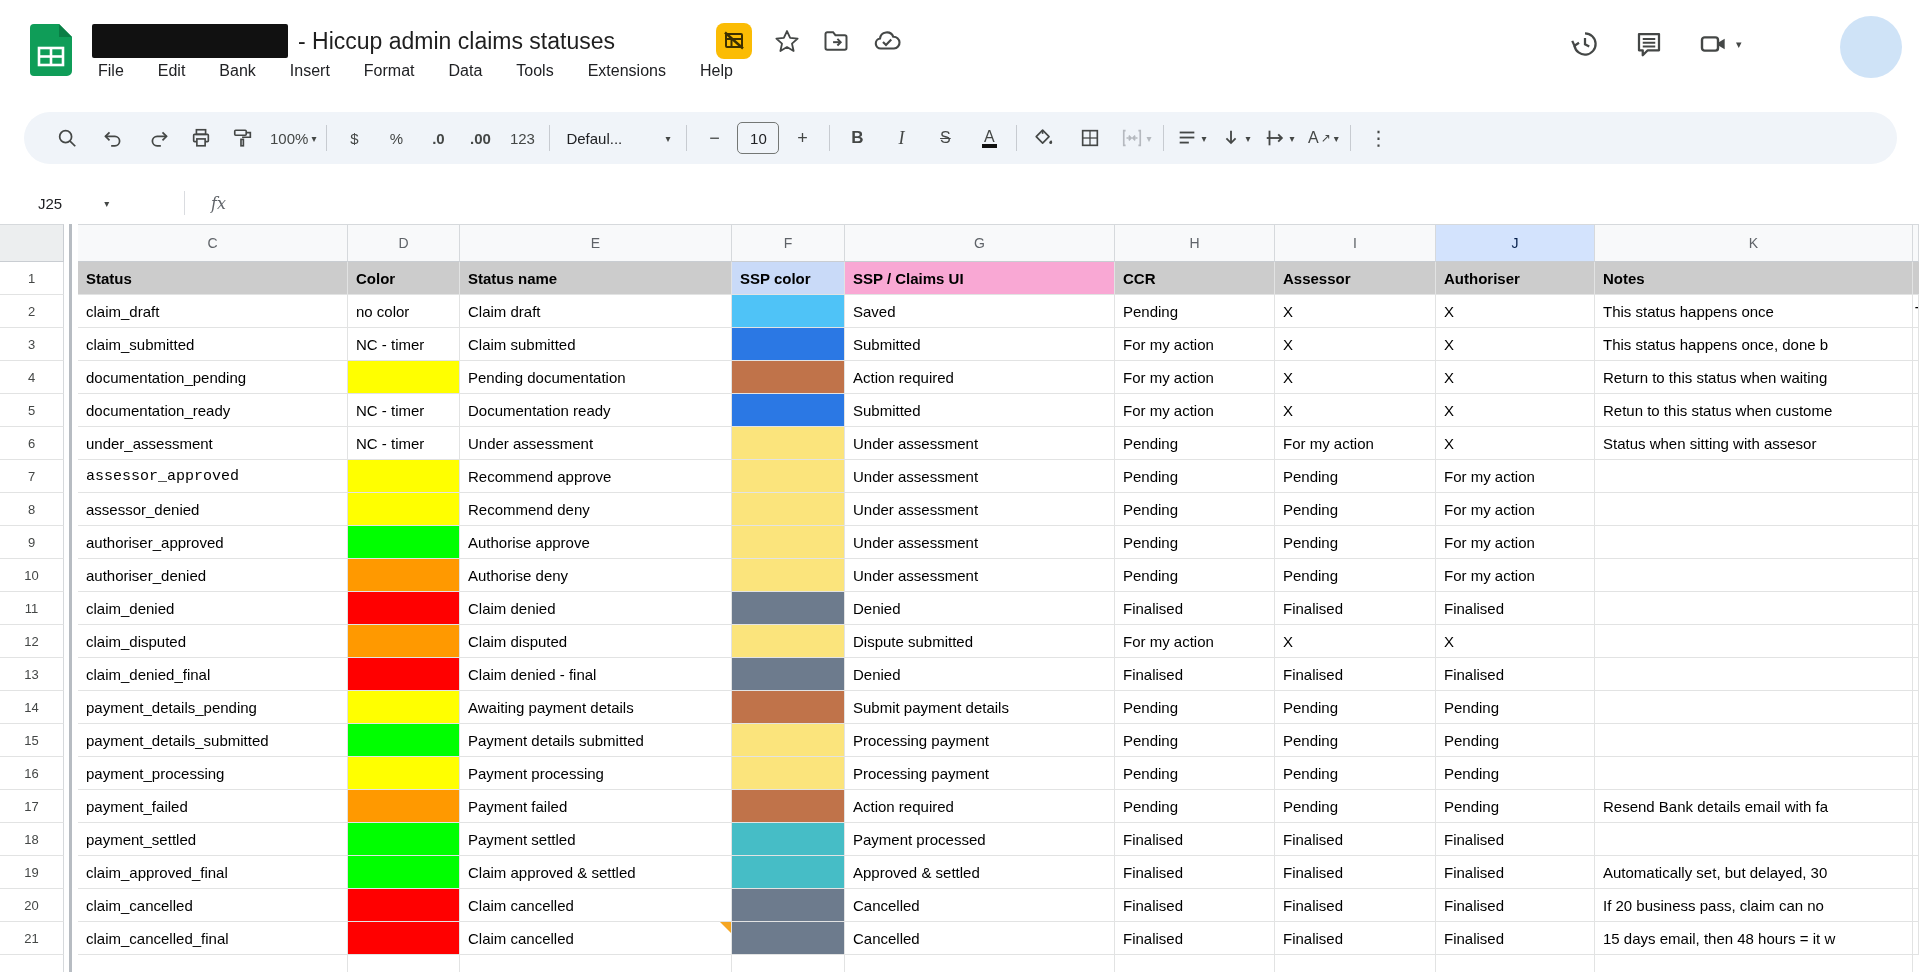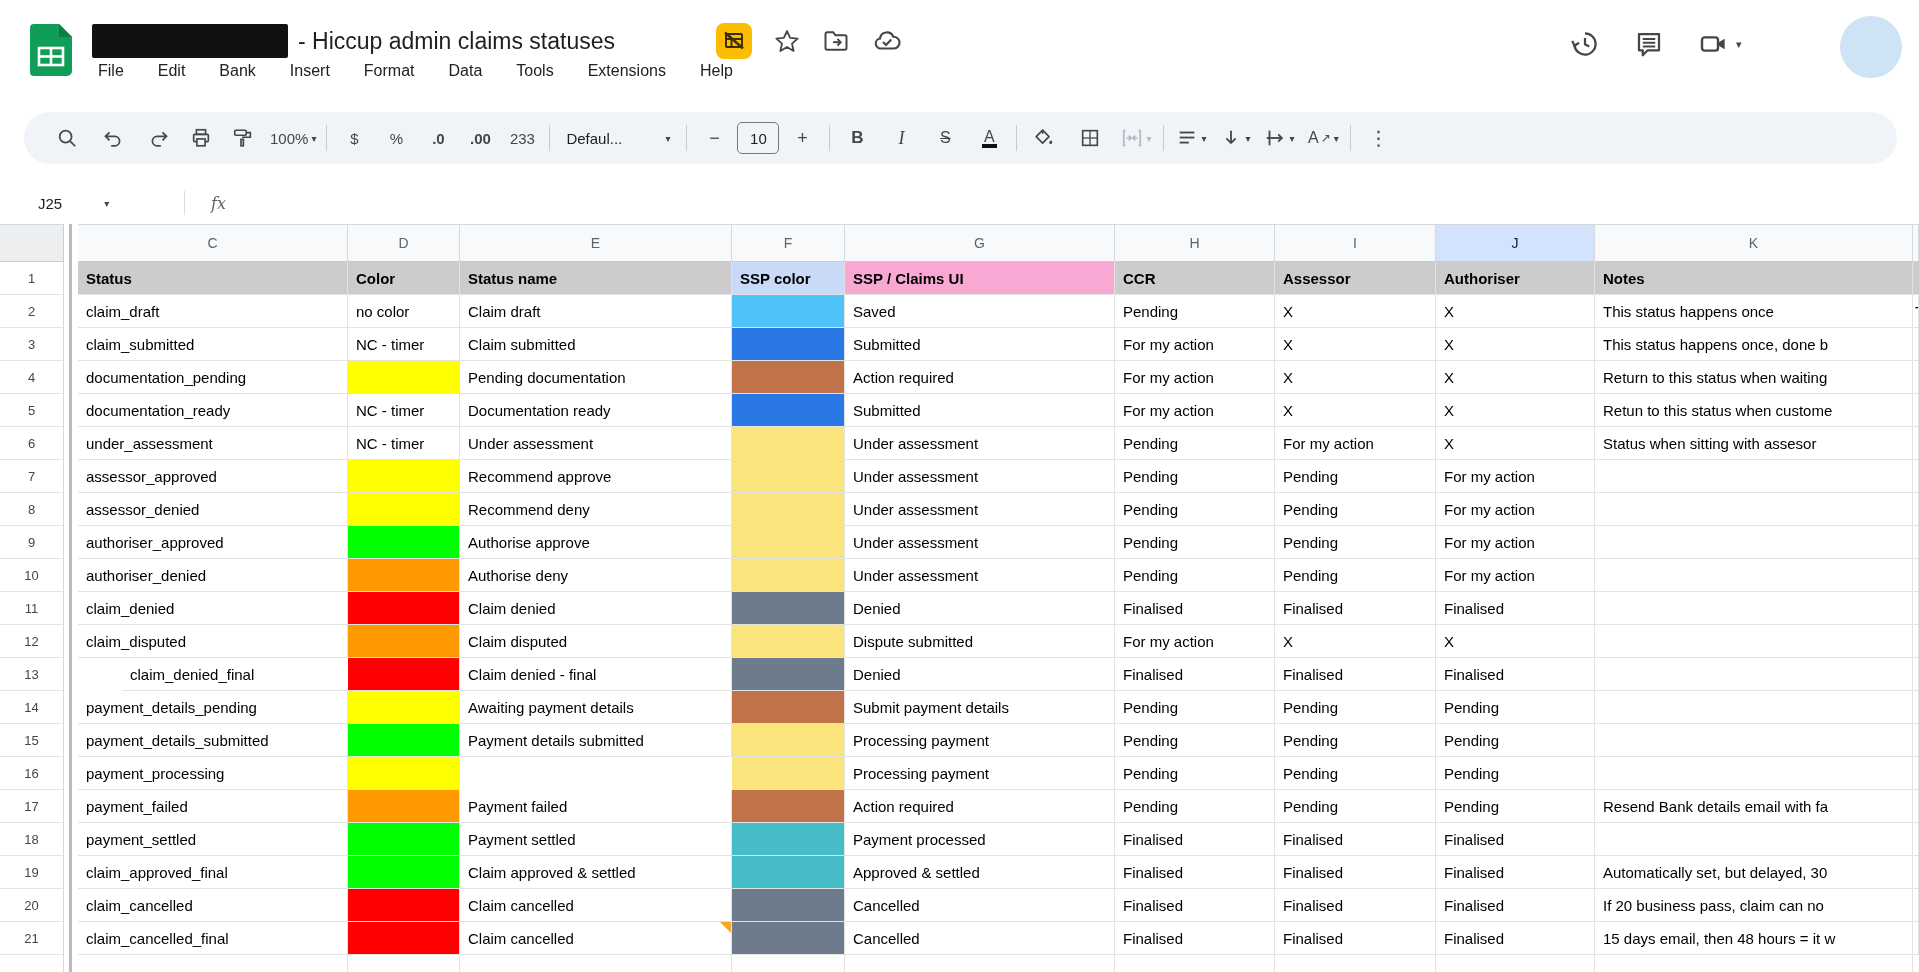--- a/index.html
+++ b/index.html
@@ -186,21 +186,21 @@
   <span class="tbtn" style="margin-left:8px;">
       <span>%</span>
     </span>
   <span class="tbtn" style="margin-left:8px;">
       <span style="font-weight:bold;">.0</span>
     </span>
   <span class="tbtn" style="margin-left:8px;">
       <span style="font-weight:bold;">.00</span>
     </span>
   <span class="tbtn" style="margin-left:8px;">
-      <span>233</span>
+      <span>123</span>
     </span>
   <span class="tdiv"></span>
   <span class="tbtn" style="min-width:104px;justify-content:space-between;padding:0 6px;">
     <span class="ttext" style="color:#202124;">Defaul...</span>
     <span class="caret">▾</span>
   </span>
   <span class="tdiv"></span>
   <span class="tbtn">
       <span style="font-size:18px;">−</span>
     </span>
@@ -362,21 +362,21 @@
     <div class="cell" style="left: 348px; top: 203px; width: 112px; height: 33px;">NC - timer</div>
     <div class="cell" style="left: 460px; top: 203px; width: 272px; height: 33px;">Under assessment</div>
     <div class="cell" style="left: 732px; top: 203px; width: 113px; height: 33px; background: rgb(251, 228, 124);"></div>
     <div class="cell" style="left: 845px; top: 203px; width: 270px; height: 33px;">Under assessment</div>
     <div class="cell" style="left: 1115px; top: 203px; width: 160px; height: 33px;">Pending</div>
     <div class="cell" style="left: 1275px; top: 203px; width: 161px; height: 33px;">For my action</div>
     <div class="cell" style="left: 1436px; top: 203px; width: 159px; height: 33px;">X</div>
     <div class="cell" style="left: 1595px; top: 203px; width: 318px; height: 33px;">Status when sitting with assesor</div>
     <div class="cell" style="left: 1913px; top: 203px; width: 6px; height: 33px; padding-left: 2px;"></div>
     <div class="rownum" style="top: 236px; height: 33px;">7</div>
-    <div class="cell" style="left: 78px; top: 236px; width: 270px; height: 33px;">assessor_approved</div>
+    <div class="cell" style="left: 78px; top: 236px; width: 270px; height: 33px; font-family: Liberation Mono, monospace;">assessor_approved</div>
     <div class="cell" style="left: 348px; top: 236px; width: 112px; height: 33px; background: rgb(255, 255, 0);"></div>
     <div class="cell" style="left: 460px; top: 236px; width: 272px; height: 33px;">Recommend approve</div>
     <div class="cell" style="left: 732px; top: 236px; width: 113px; height: 33px; background: rgb(251, 228, 124);"></div>
     <div class="cell" style="left: 845px; top: 236px; width: 270px; height: 33px;">Under assessment</div>
     <div class="cell" style="left: 1115px; top: 236px; width: 160px; height: 33px;">Pending</div>
     <div class="cell" style="left: 1275px; top: 236px; width: 161px; height: 33px;">Pending</div>
     <div class="cell" style="left: 1436px; top: 236px; width: 159px; height: 33px;">For my action</div>
     <div class="cell" style="left: 1595px; top: 236px; width: 318px; height: 33px;"></div>
     <div class="cell" style="left: 1913px; top: 236px; width: 6px; height: 33px; padding-left: 2px;"></div>
     <div class="rownum" style="top: 269px; height: 33px;">8</div>
@@ -428,21 +428,21 @@
     <div class="cell" style="left: 348px; top: 401px; width: 112px; height: 33px; background: rgb(255, 153, 0);"></div>
     <div class="cell" style="left: 460px; top: 401px; width: 272px; height: 33px;">Claim disputed</div>
     <div class="cell" style="left: 732px; top: 401px; width: 113px; height: 33px; background: rgb(251, 228, 124);"></div>
     <div class="cell" style="left: 845px; top: 401px; width: 270px; height: 33px;">Dispute submitted</div>
     <div class="cell" style="left: 1115px; top: 401px; width: 160px; height: 33px;">For my action</div>
     <div class="cell" style="left: 1275px; top: 401px; width: 161px; height: 33px;">X</div>
     <div class="cell" style="left: 1436px; top: 401px; width: 159px; height: 33px;">X</div>
     <div class="cell" style="left: 1595px; top: 401px; width: 318px; height: 33px;"></div>
     <div class="cell" style="left: 1913px; top: 401px; width: 6px; height: 33px; padding-left: 2px;"></div>
     <div class="rownum" style="top: 434px; height: 33px;">13</div>
-    <div class="cell" style="left: 78px; top: 434px; width: 270px; height: 33px; margin-left: 44px;">claim_denied_final</div>
+    <div class="cell" style="left: 78px; top: 434px; width: 270px; height: 33px;">claim_denied_final</div>
     <div class="cell" style="left: 348px; top: 434px; width: 112px; height: 33px; background: rgb(255, 0, 0);"></div>
     <div class="cell" style="left: 460px; top: 434px; width: 272px; height: 33px;">Claim denied - final</div>
     <div class="cell" style="left: 732px; top: 434px; width: 113px; height: 33px; background: rgb(109, 123, 141);"></div>
     <div class="cell" style="left: 845px; top: 434px; width: 270px; height: 33px;">Denied</div>
     <div class="cell" style="left: 1115px; top: 434px; width: 160px; height: 33px;">Finalised</div>
     <div class="cell" style="left: 1275px; top: 434px; width: 161px; height: 33px;">Finalised</div>
     <div class="cell" style="left: 1436px; top: 434px; width: 159px; height: 33px;">Finalised</div>
     <div class="cell" style="left: 1595px; top: 434px; width: 318px; height: 33px;"></div>
     <div class="cell" style="left: 1913px; top: 434px; width: 6px; height: 33px; padding-left: 2px;"></div>
     <div class="rownum" style="top: 467px; height: 33px;">14</div>
@@ -463,20 +463,21 @@
     <div class="cell" style="left: 732px; top: 500px; width: 113px; height: 33px; background: rgb(251, 228, 124);"></div>
     <div class="cell" style="left: 845px; top: 500px; width: 270px; height: 33px;">Processing payment</div>
     <div class="cell" style="left: 1115px; top: 500px; width: 160px; height: 33px;">Pending</div>
     <div class="cell" style="left: 1275px; top: 500px; width: 161px; height: 33px;">Pending</div>
     <div class="cell" style="left: 1436px; top: 500px; width: 159px; height: 33px;">Pending</div>
     <div class="cell" style="left: 1595px; top: 500px; width: 318px; height: 33px;"></div>
     <div class="cell" style="left: 1913px; top: 500px; width: 6px; height: 33px; padding-left: 2px;"></div>
     <div class="rownum" style="top: 533px; height: 33px;">16</div>
     <div class="cell" style="left: 78px; top: 533px; width: 270px; height: 33px;">payment_processing</div>
     <div class="cell" style="left: 348px; top: 533px; width: 112px; height: 33px; background: rgb(255, 255, 0);"></div>
+    <div class="cell" style="left: 460px; top: 533px; width: 272px; height: 33px;">Payment processing</div>
     <div class="cell" style="left: 732px; top: 533px; width: 113px; height: 33px; background: rgb(251, 228, 124);"></div>
     <div class="cell" style="left: 845px; top: 533px; width: 270px; height: 33px;">Processing payment</div>
     <div class="cell" style="left: 1115px; top: 533px; width: 160px; height: 33px;">Pending</div>
     <div class="cell" style="left: 1275px; top: 533px; width: 161px; height: 33px;">Pending</div>
     <div class="cell" style="left: 1436px; top: 533px; width: 159px; height: 33px;">Pending</div>
     <div class="cell" style="left: 1595px; top: 533px; width: 318px; height: 33px;"></div>
     <div class="cell" style="left: 1913px; top: 533px; width: 6px; height: 33px; padding-left: 2px;"></div>
     <div class="rownum" style="top: 566px; height: 33px;">17</div>
     <div class="cell" style="left: 78px; top: 566px; width: 270px; height: 33px;">payment_failed</div>
     <div class="cell" style="left: 348px; top: 566px; width: 112px; height: 33px; background: rgb(255, 153, 0);"></div>

